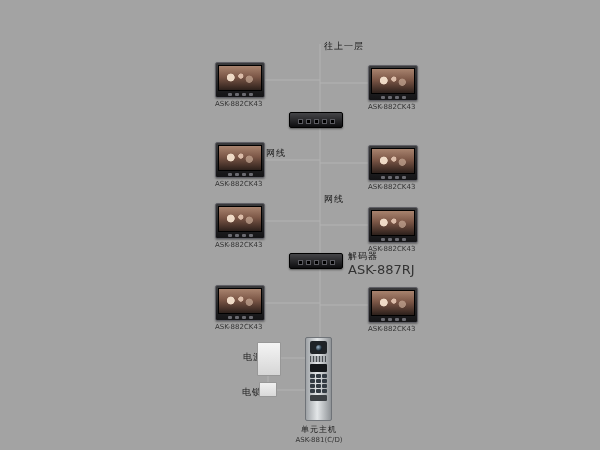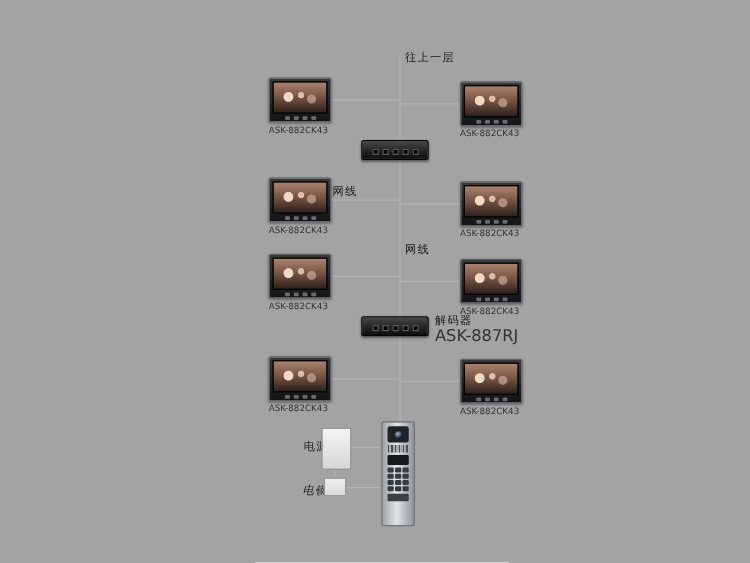--- a/index.html
+++ b/index.html
@@ -84,21 +84,21 @@
       <line x1="268" y1="376" x2="268" y2="382"></line>
     </g>
   </svg>
 
   <div class="lbl cn" style="left:324px; top:40px;">往上一层</div>
   <div class="lbl cn" style="left:266px; top:147px;">网线</div>
   <div class="lbl cn" style="left:324px; top:193px;">网线</div>
   <div class="lbl cn" style="left:348px; top:250px;">解码器</div>
   <div class="lbl model-sm" style="left:348px; top:262px;">ASK-887RJ</div>
   <div class="lbl cn" style="left:243px; top:351px;">电源</div>
-  <div class="lbl cn" style="left:242px; top:386px;font-style:italic;">电锁</div>
+  <div class="lbl cn" style="left:242px; top:386px;">电锁</div>
 
   <div class="monitor" style="left:215px; top:62px;">
     <div class="frame">
       <div class="screen"></div>
       <div class="btnbar">
           <i></i>
           <i></i>
           <i></i>
           <i></i>
         </div>
@@ -224,14 +224,18 @@
         <i></i>
         <i></i>
         <i></i>
         <i></i>
         <i></i>
         <i></i>
         <i></i>
     </div>
     <div class="foot"></div>
   </div>
+  <div class="station-label">
+    <div class="nm">单元主机</div>
+    <div class="md">ASK-881(C/D)</div>
+  </div>
 
 </div>
 
 </body></html>

